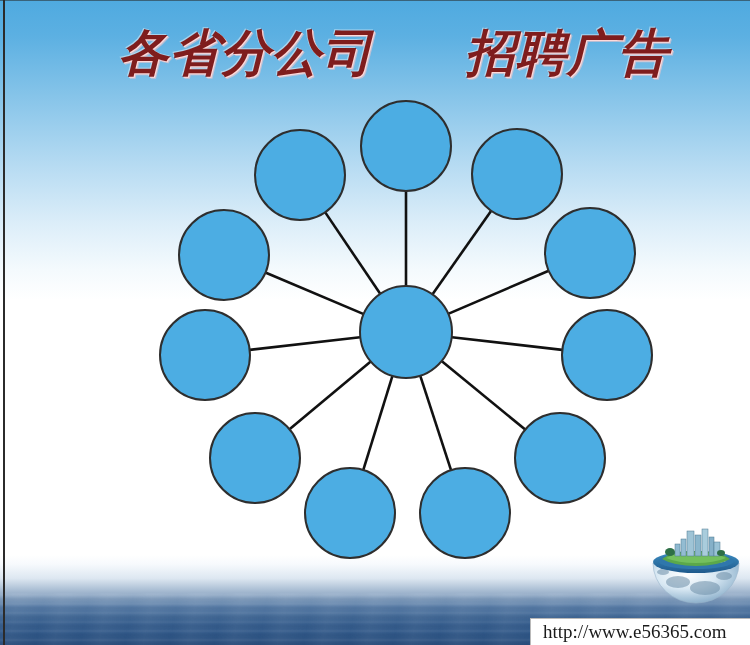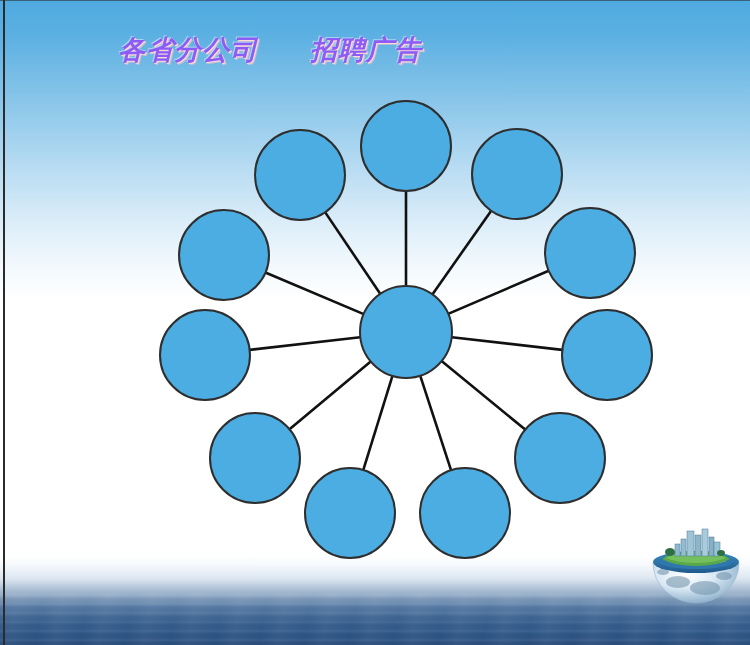--- a/index.html
+++ b/index.html
@@ -86,27 +86,27 @@
     left: 0; top: 0;
     width: 750px; height: 1px;
     background: rgba(40,40,40,0.55);
     pointer-events: none;
   }
 
   
   .title {
     position: absolute;
     left: 118px;
-    top: 32px;
+    top: 20px;
     width: 560px;
     font-family: "DejaVu Sans", "Liberation Sans", sans-serif;
-    font-size: 27px;
+    font-size: 50px;
     font-weight: bold;
     font-style: italic;
-    color: #8b5cf6;
+    color: #7f1d1d;
     letter-spacing: 1px;
     white-space: pre;
     text-shadow:
        1px 1px 0 #FFD9D9,
        2px 2px 0 rgba(255,200,200,0.55),
        -1px -1px 0 rgba(255,255,255,0.45);
   }
 
   
   .diagram {
@@ -253,14 +253,17 @@
       <rect x="33" y="11" width="5" height="17" fill="#93BCD2"></rect>
       <rect x="66" y="14" width="6" height="14" fill="#9AC2D6"></rect>
       <rect x="27" y="16" width="5" height="12" fill="#8FB9D0"></rect>
     </g>
     <g fill="#2E6F46">
       <ellipse cx="22" cy="24" rx="5" ry="4"></ellipse>
       <ellipse cx="73" cy="25" rx="4" ry="3"></ellipse>
     </g>
   </svg>
 
+  <div class="watermark">
+    <span class="watermark-text">http://www.e56365.com</span>
+  </div>
 
 </div>
 
 </body></html>

